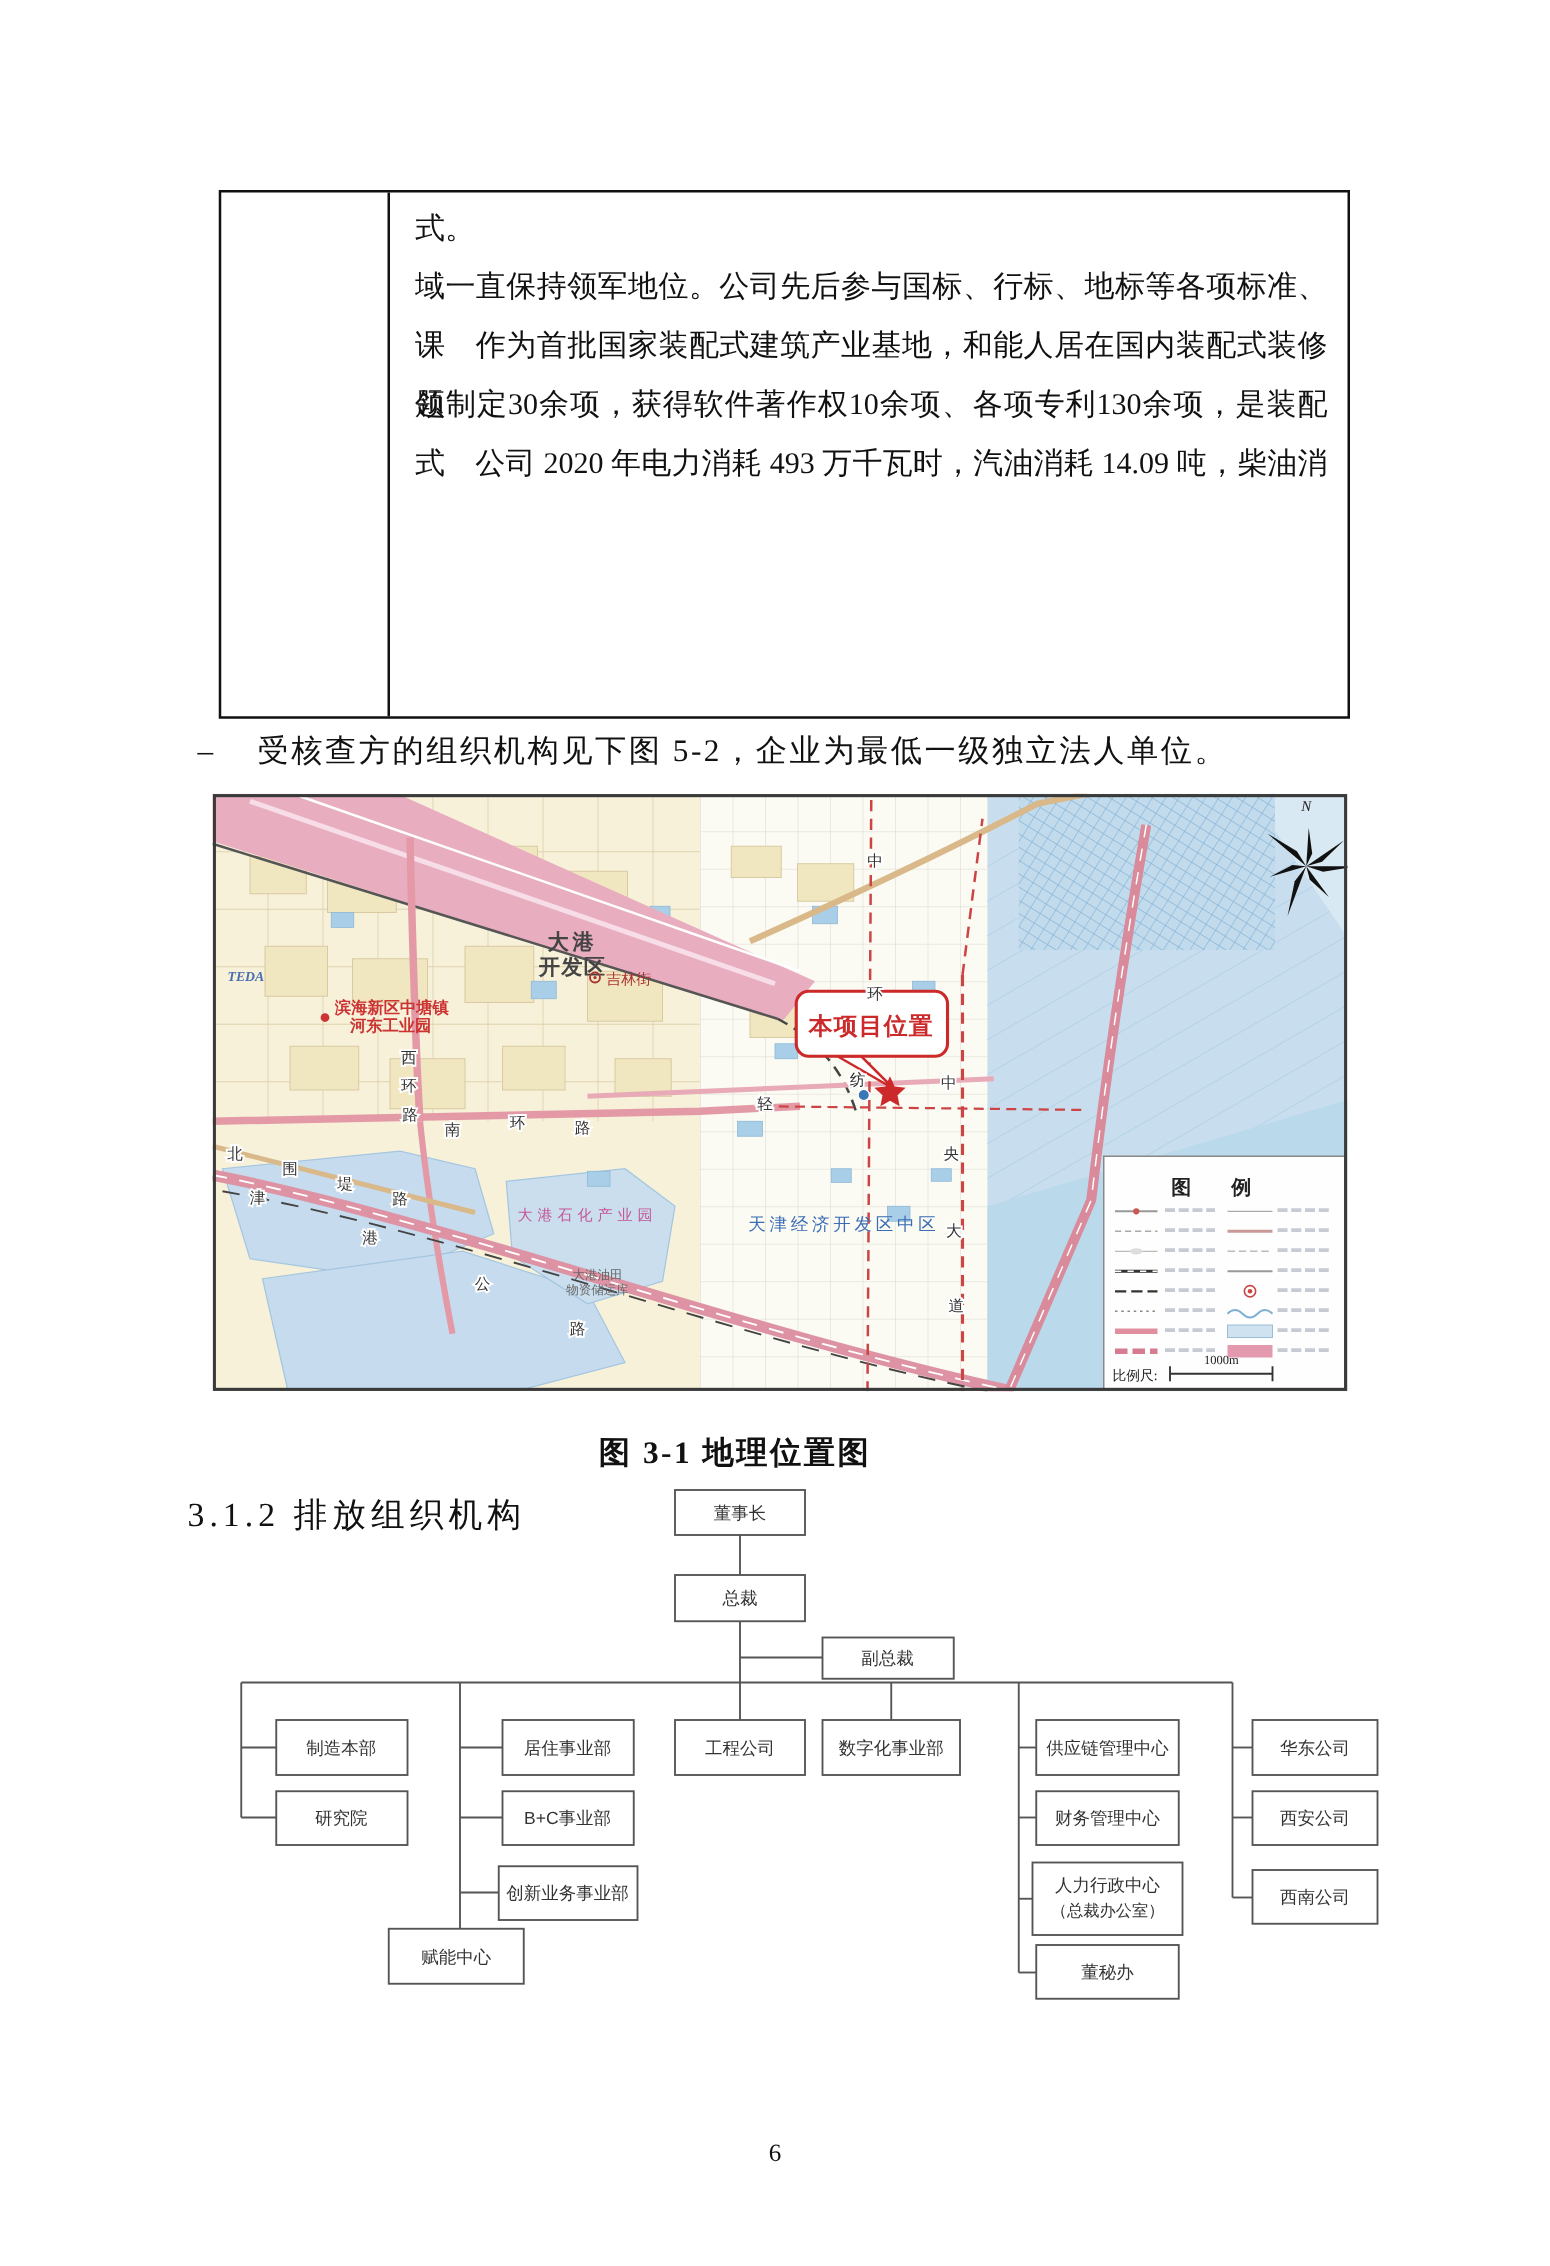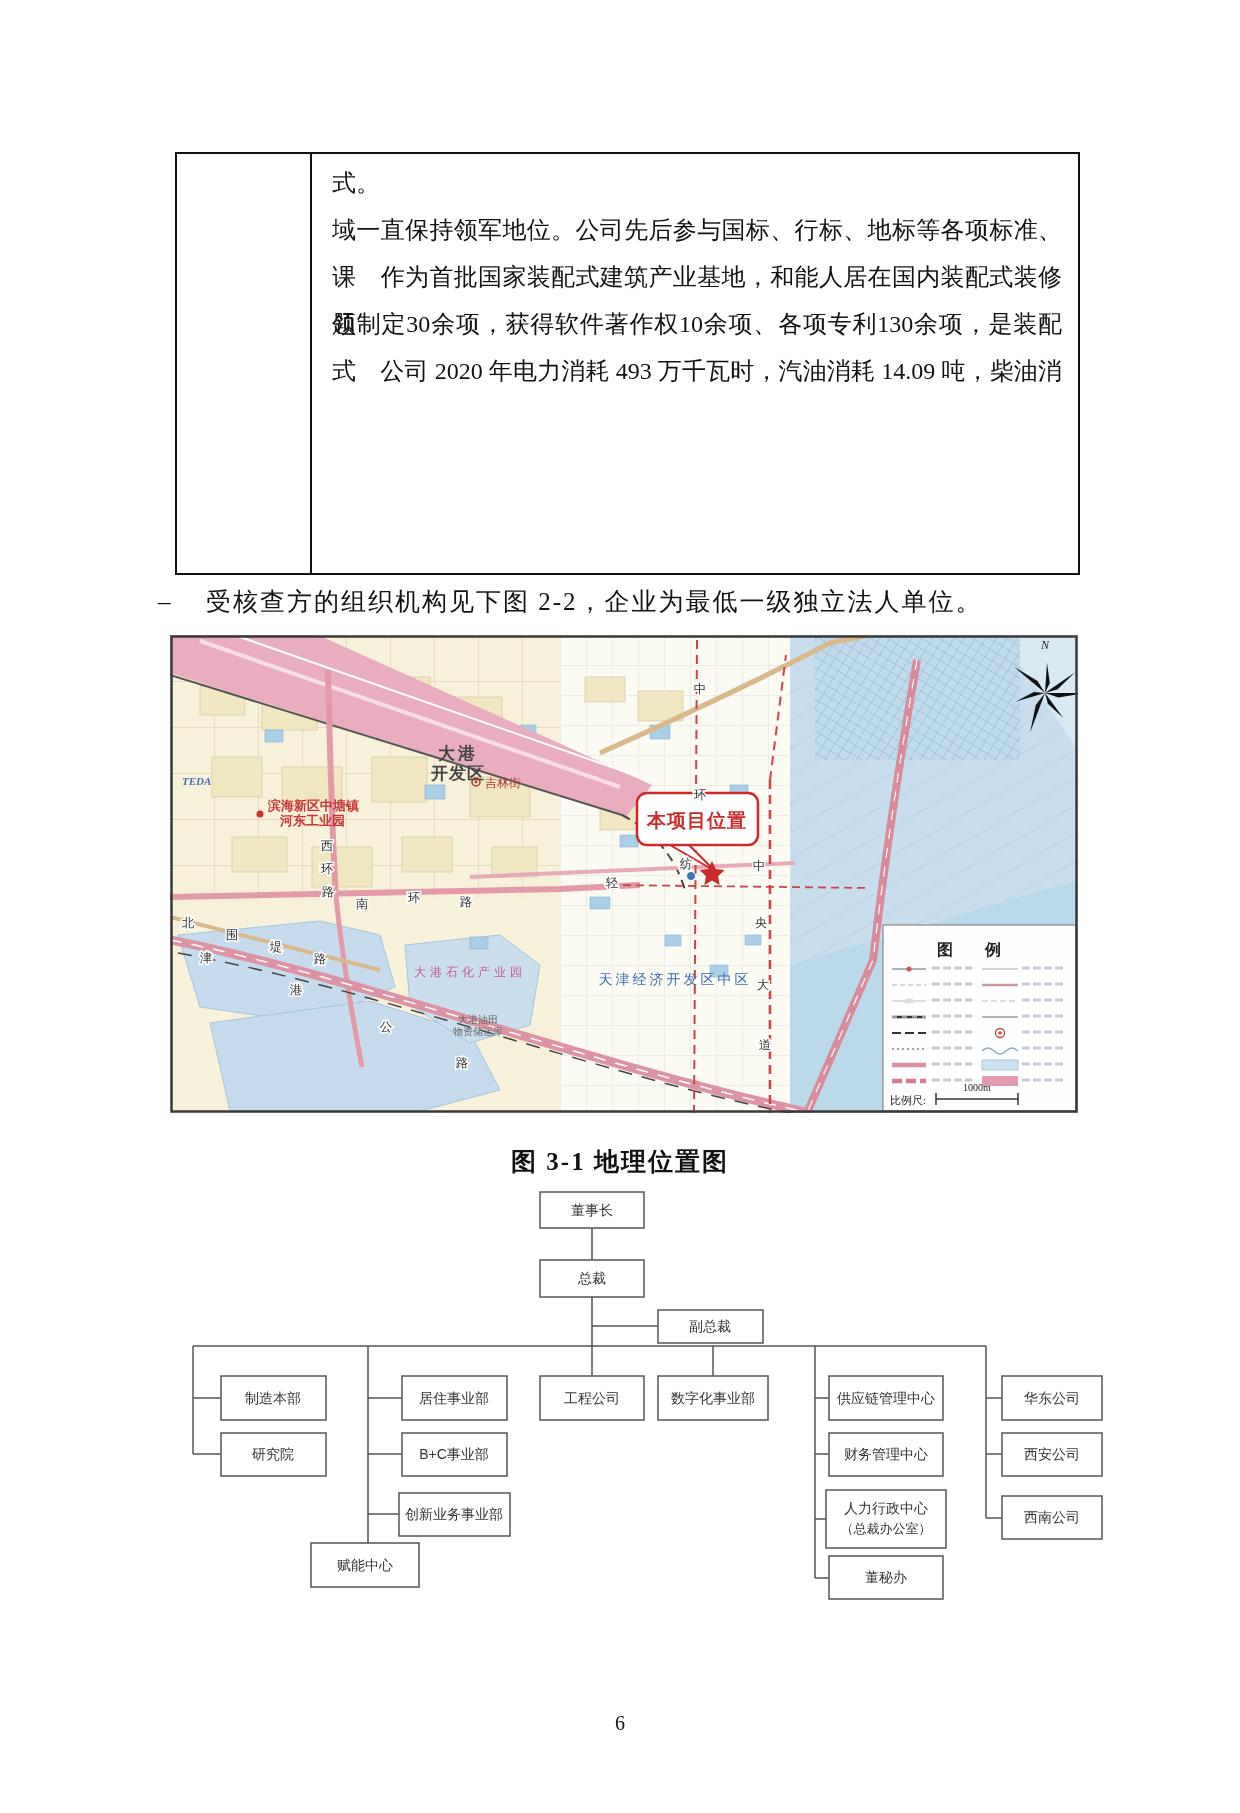--- a/index.html
+++ b/index.html
@@ -12,21 +12,21 @@
     border:2px solid #111;display:flex;}
   .doc-table .col-left{width:133px;border-right:2px solid #111;}
   .doc-table .col-right{flex:1;padding:6px 16px 0 20px;}
   .tline{font-size:24px;line-height:47px;height:47px;white-space:nowrap;overflow:visible;}
   .tline.j{white-space:normal;text-align:justify;text-align-last:justify;}
   
   .bullet-line{position:absolute;left:158px;top:582px;width:940px;display:flex;
     font-size:25px;line-height:40px;letter-spacing:2px;}
   .bullet-line .dash{width:48px;}
   
-  .caption{position:absolute;left:0;width:1176px;text-align:center;font-weight:700;margin-left:32px;}
+  .caption{position:absolute;left:0;width:1176px;text-align:center;font-weight:700;}
   .caption1{top:1145px;font-size:25px;letter-spacing:2px;}
   .caption2{top:1655px;font-size:27px;letter-spacing:2px;}
   .section-heading{position:absolute;left:150px;top:1194px;font-size:27px;letter-spacing:4px;}
   .page-number{position:absolute;left:0;top:1712px;width:1240px;text-align:center;font-size:20px;}
   
   .map-fig{position:absolute;left:170px;top:635px;width:908px;height:478px;}
   
   .org-fig{position:absolute;left:150px;top:1188px;width:960px;height:420px;}
   .org-fig text{font-family:"Liberation Sans","DejaVu Sans",sans-serif;fill:#333;}
   svg text{user-select:none;}
@@ -42,21 +42,21 @@
       <div class="tline">式。</div>
       <div class="tline j">域一直保持领军地位。公司先后参与国标、行标、地标等各项标准、课</div>
       <div class="tline j">　　作为首批国家装配式建筑产业基地，和能人居在国内装配式装修领</div>
       <div class="tline j">题制定30余项，获得软件著作权10余项、各项专利130余项，是装配式</div>
       <div class="tline j">　　公司 2020 年电力消耗 493 万千瓦时，汽油消耗 14.09 吨，柴油消</div>
     </div>
   </div>
 
   <div class="bullet-line">
     <span class="dash">–</span>
-    <span>受核查方的组织机构见下图 2-2，企业为最低一级独立法人单位。</span>
+    <span>受核查方的组织机构见下图 5-2，企业为最低一级独立法人单位。</span>
   </div>
 
   <div class="map-fig">
   <svg viewBox="0 0 908 478" width="908" height="478">
     <defs>
       <pattern id="pGridL" width="44" height="46" patternUnits="userSpaceOnUse">
         <path d="M0,0H44M0,0V46" stroke="#d8c9a0" stroke-width="1" fill="none"></path>
       </pattern>
       <pattern id="pGridD" width="26" height="30" patternUnits="userSpaceOnUse">
         <path d="M0,0H26M0,0V30" stroke="#d8d8cf" stroke-width="0.8" fill="none"></path>
@@ -254,20 +254,21 @@
       <line x1="848" y1="458" x2="848" y2="470" stroke="#333" stroke-width="1.5"></line>
       <text x="807" y="456" text-anchor="middle" font-size="10" fill="#222">1000m</text>
     </g>
 
     <rect x="1.5" y="1.5" width="905" height="475" fill="none" stroke="#3a3a3a" stroke-width="2.5"></rect>
   </svg>
   </div>
 
   <div class="caption caption1">图 3-1 地理位置图</div>
 
+  <div class="section-heading">3.1.2 排放组织机构</div>
 
   <div class="org-fig">
   <svg viewBox="0 0 960 420" width="960" height="420">
     <g stroke="#555" stroke-width="1.5" fill="none">
       <line x1="442" y1="40" x2="442" y2="72"></line>
       <line x1="442" y1="109" x2="442" y2="188"></line>
       <line x1="442" y1="138" x2="508" y2="138"></line>
       <line x1="43" y1="158" x2="836" y2="158"></line>
       <line x1="43" y1="158" x2="43" y2="266"></line>
       <line x1="43" y1="210" x2="71" y2="210"></line>

